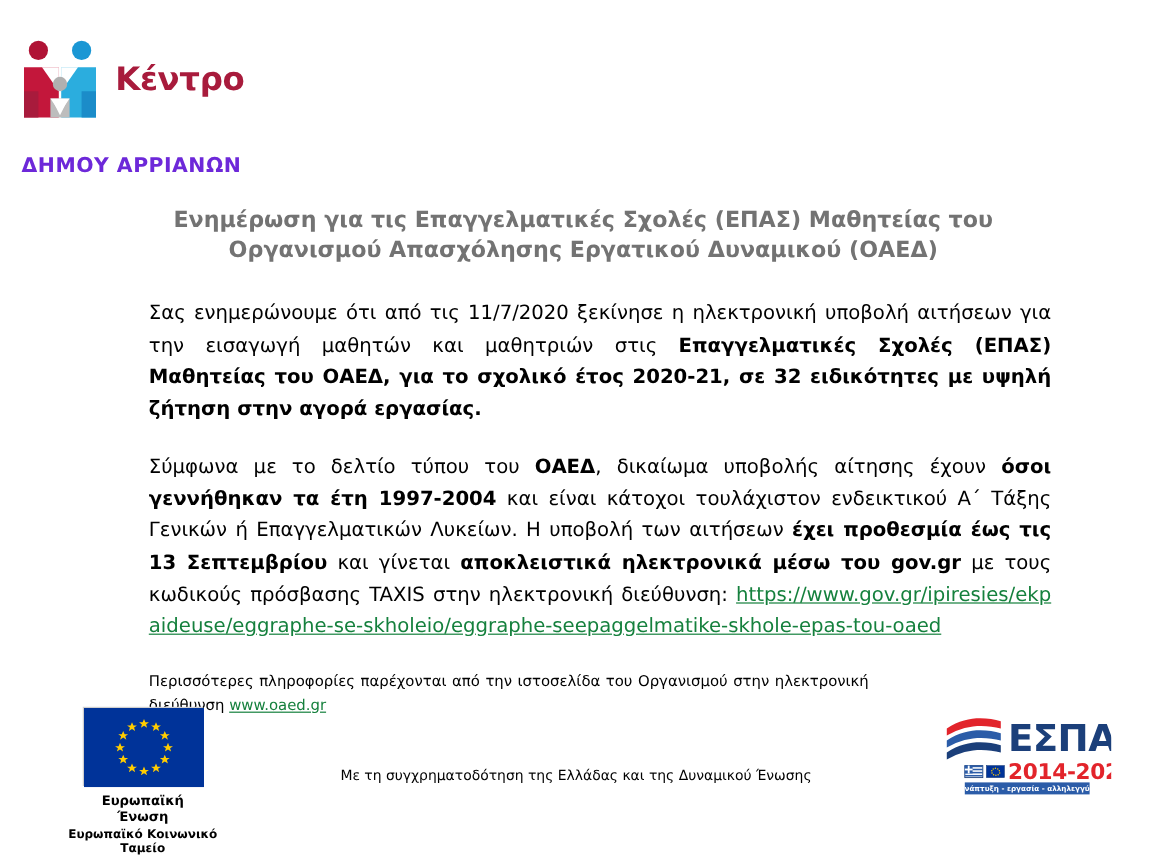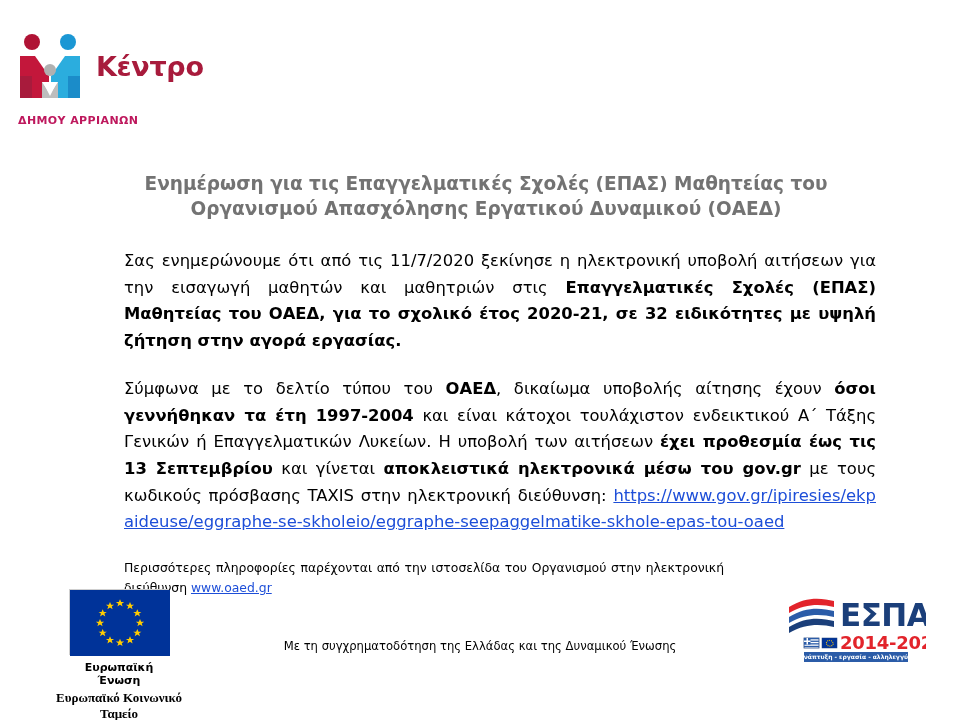--- a/index.html
+++ b/index.html
@@ -37,25 +37,25 @@
     line-height: 1.02;
     font-weight: 700;
     font-size: 27px;
     letter-spacing: -0.3px;
     color: #a81b3c;
     font-family: "DejaVu Sans", "Liberation Sans", sans-serif;
   }
   .brand-words .l2 { display: block; }
 
   .municipality {
-    margin-top: 12px;
-    font-size: 11px;
+    margin-top: 26px;
+    font-size: 17px;
     font-weight: 700;
     letter-spacing: 0.4px;
-    color: #be185d;
+    color: #6d28d9;
   }
 
   
   .doc-title {
     position: absolute;
     left: 86px;
     top: 172px;
     width: 800px;
     text-align: center;
     font-size: 18.5px;
@@ -75,21 +75,21 @@
     margin: 0 0 22px 0;
     font-size: 16.4px;
     line-height: 1.62;
     text-align: justify;
     text-justify: inter-word;
     color: #000000;
   }
   p.para:last-of-type { margin-bottom: 0; }
   .b { font-weight: 700; }
   a.link, .link {
-    color: #1d4ed8;
+    color: #15803d;
     text-decoration: underline;
     word-break: break-all;
   }
   .note {
     margin: 12px 0 0 0;
     font-size: 12.4px;
     line-height: 1.6;
     text-align: justify;
     color: #000000;
     font-family: "DejaVu Sans", "Liberation Sans", sans-serif;
@@ -115,25 +115,24 @@
   }
   .eu-caption-main {
     margin-top: 7px;
     font-size: 11px;
     font-weight: 700;
     line-height: 1.18;
     color: #000;
   }
   .eu-caption-sub {
     margin-top: 2px;
-    font-size: 13px;
+    font-size: 10px;
     font-weight: 700;
     line-height: 1.2;
     color: #000;
-    font-family: Liberation Serif, serif;
   }
 
   
   .cofunding {
     position: absolute;
     left: 0;
     top: 639px;
     width: 960px;
     text-align: center;
     font-size: 11.6px;

